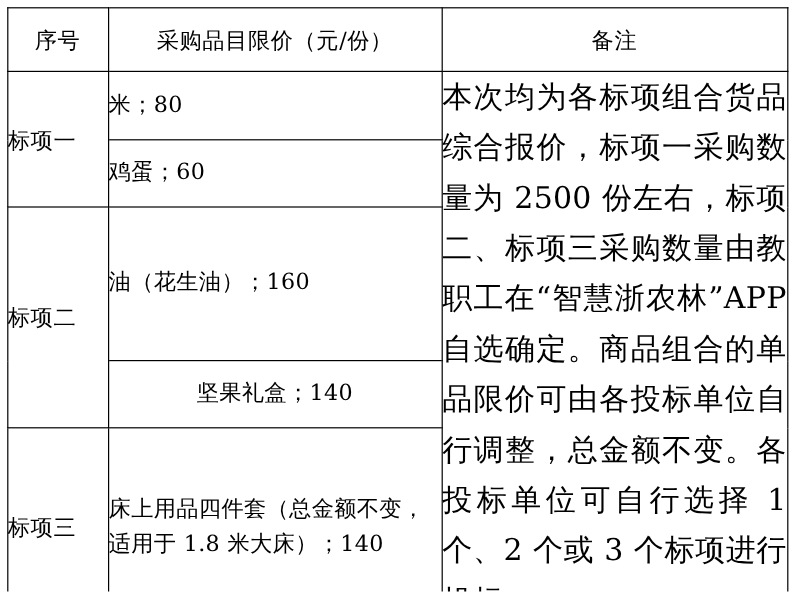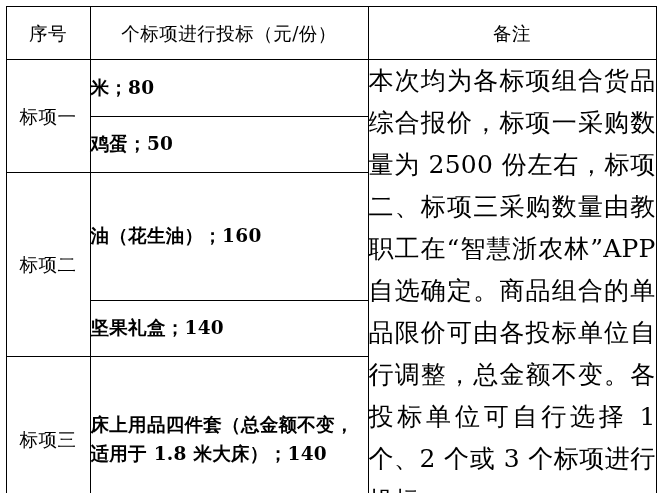--- a/index.html
+++ b/index.html
@@ -35,71 +35,70 @@
   .col-item  { width: 278px; }
   .col-note  { width: 288px; }
 
   .head-cell {
     text-align: center;
     font-size: 18.5px;
     height: 52px;
     letter-spacing: 0.5px;
   }
   .lot-cell {
-    text-align: center;
+    text-align: left;
     font-size: 18.5px;
     letter-spacing: 0.5px;
   }
   .item-cell {
     font-size: 18.5px;
     padding: 0 14px;
     line-height: 1.55;
     letter-spacing: 0.3px;
-    font-weight: bold;
   }
   .item-cell.two-line {
     padding-top: 2px;
     padding-bottom: 2px;
   }
   .note-cell {
     font-size: 25px;
     padding: 10px 12px 10px 14px;
     line-height: 1.68;
     vertical-align: top;
     letter-spacing: 0.2px;
     text-align: justify;
   }
   .r2 { height: 57px; }
   .r3 { height: 56px; }
-  .r4 { height: 56px; }
+  .r4 { height: 56px; text-align: center; }
   .r5 { height: 166px; }
 </style>
 </head>
 <body>
 
 <div class="sheet">
   <table class="price-table">
     <colgroup>
       <col class="col-no">
       <col class="col-item">
       <col class="col-note">
     </colgroup>
     <tbody>
       <tr>
         <td class="head-cell">序号</td>
-        <td class="head-cell">个标项进行投标（元/份）</td>
+        <td class="head-cell">采购品目限价（元/份）</td>
         <td class="head-cell" rowspan="1">备注</td>
       </tr>
       <tr class="r2">
         <td class="lot-cell" rowspan="2">标项一</td>
         <td class="item-cell">米；80</td>
         <td class="note-cell" rowspan="5">本次均为各标项组合货品综合报价，标项一采购数量为 2500 份左右，标项二、标项三采购数量由教职工在“智慧浙农林”APP 自选确定。商品组合的单品限价可由各投标单位自行调整，总金额不变。各投标单位可自行选择 1 个、2 个或 3 个标项进行投标。</td>
       </tr>
       <tr class="r3">
-        <td class="item-cell">鸡蛋；50</td>
+        <td class="item-cell">鸡蛋；60</td>
       </tr>
       <tr class="r3">
         <td class="lot-cell" rowspan="2">标项二</td>
         <td class="item-cell">油（花生油）；160</td>
       </tr>
       <tr class="r4">
         <td class="item-cell">坚果礼盒；140</td>
       </tr>
       <tr class="r5">
         <td class="lot-cell">标项三</td>

